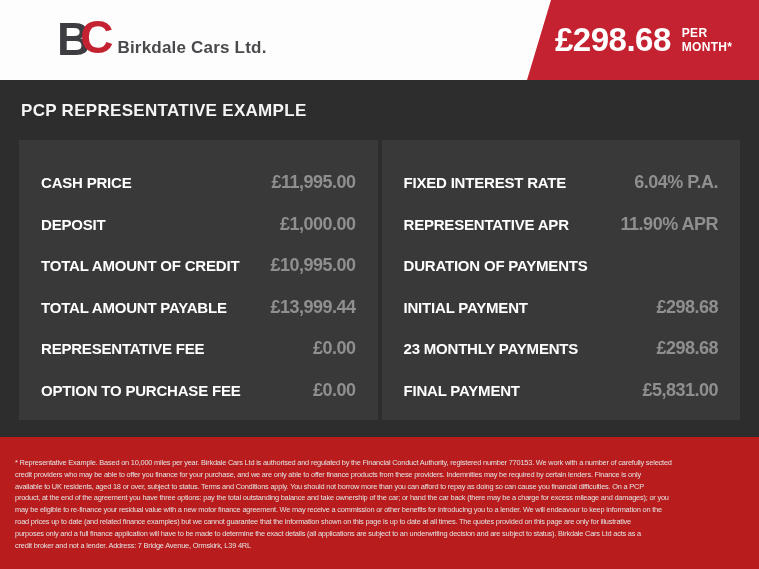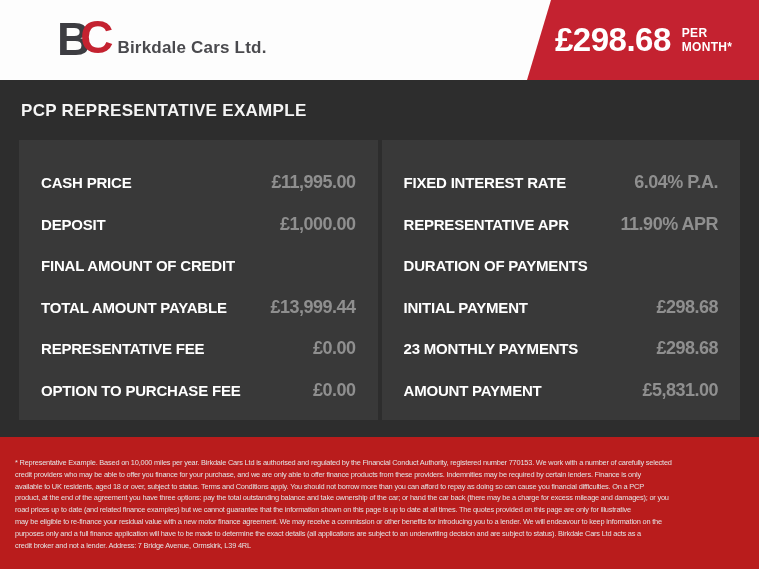--- a/index.html
+++ b/index.html
@@ -136,21 +136,22 @@
     <div class="panel">
       <div class="finance-row">
         <span class="finance-label">CASH PRICE</span>
         <span class="finance-value">£11,995.00</span>
       </div>
       <div class="finance-row">
         <span class="finance-label">DEPOSIT</span>
         <span class="finance-value">£1,000.00</span>
       </div>
       <div class="finance-row">
-        <span class="finance-label">FINAL AMOUNT OF CREDIT</span>
+        <span class="finance-label">TOTAL AMOUNT OF CREDIT</span>
+        <span class="finance-value">£10,995.00</span>
       </div>
       <div class="finance-row">
         <span class="finance-label">TOTAL AMOUNT PAYABLE</span>
         <span class="finance-value">£13,999.44</span>
       </div>
       <div class="finance-row">
         <span class="finance-label">REPRESENTATIVE FEE</span>
         <span class="finance-value">£0.00</span>
       </div>
       <div class="finance-row">
@@ -173,29 +174,29 @@
       </div>
       <div class="finance-row">
         <span class="finance-label">INITIAL PAYMENT</span>
         <span class="finance-value">£298.68</span>
       </div>
       <div class="finance-row">
         <span class="finance-label">23 MONTHLY PAYMENTS</span>
         <span class="finance-value">£298.68</span>
       </div>
       <div class="finance-row">
-        <span class="finance-label">AMOUNT PAYMENT</span>
+        <span class="finance-label">FINAL PAYMENT</span>
         <span class="finance-value">£5,831.00</span>
       </div>
     </div>
   </div>
 
   <div class="disclaimer">
     <div class="disclaimer-line">* Representative Example. Based on 10,000 miles per year. Birkdale Cars Ltd is authorised and regulated by the Financial Conduct Authority, registered number 770153. We work with a number of carefully selected</div>
     <div class="disclaimer-line">credit providers who may be able to offer you finance for your purchase, and we are only able to offer finance products from these providers. Indemnities may be required by certain lenders. Finance is only</div>
     <div class="disclaimer-line">available to UK residents, aged 18 or over, subject to status. Terms and Conditions apply. You should not borrow more than you can afford to repay as doing so can cause you financial difficulties. On a PCP</div>
     <div class="disclaimer-line">product, at the end of the agreement you have three options: pay the total outstanding balance and take ownership of the car; or hand the car back (there may be a charge for excess mileage and damages); or you</div>
+    <div class="disclaimer-line">may be eligible to re-finance your residual value with a new motor finance agreement. We may receive a commission or other benefits for introducing you to a lender. We will endeavour to keep information on the</div>
     <div class="disclaimer-line">road prices up to date (and related finance examples) but we cannot guarantee that the information shown on this page is up to date at all times. The quotes provided on this page are only for illustrative</div>
-    <div class="disclaimer-line">may be eligible to re-finance your residual value with a new motor finance agreement. We may receive a commission or other benefits for introducing you to a lender. We will endeavour to keep information on the</div>
     <div class="disclaimer-line">purposes only and a full finance application will have to be made to determine the exact details (all applications are subject to an underwriting decision and are subject to status). Birkdale Cars Ltd acts as a</div>
     <div class="disclaimer-line">credit broker and not a lender. Address: 7 Bridge Avenue, Ormskirk, L39 4RL</div>
   </div>
 </div>
 
 </body></html>

